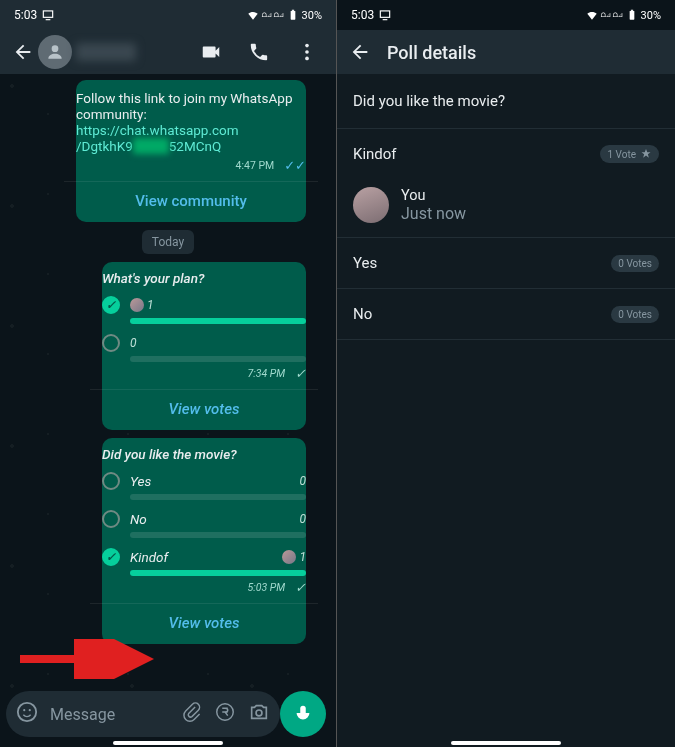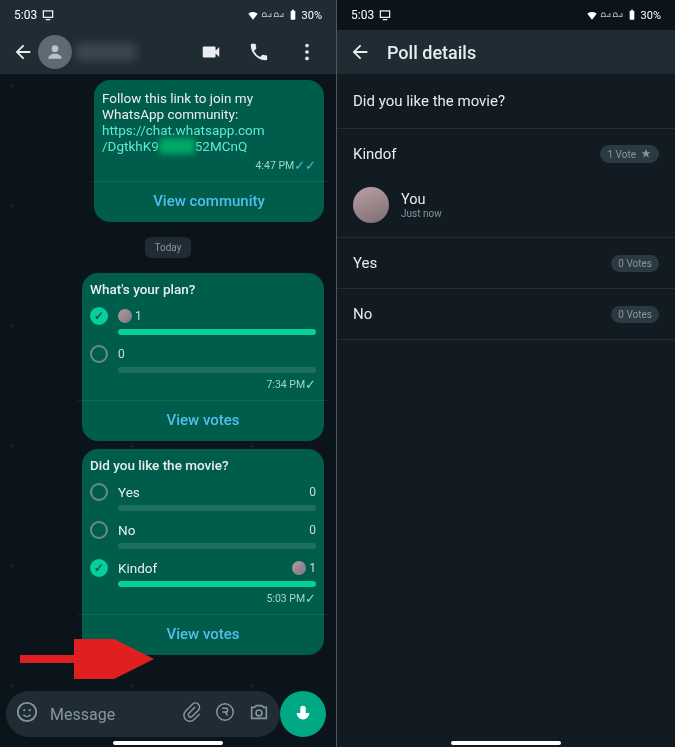--- a/index.html
+++ b/index.html
@@ -22,32 +22,32 @@
   .avatar { width: 34px; height: 34px; border-radius: 50%; background: #5f6b73; display: flex; align-items: center; justify-content: center; margin-right: 4px; }
   .avatar svg { width: 20px; height: 20px; opacity: .8; }
   .contact-name { flex: 1; filter: blur(4px); background: #3a4750; height: 18px; width: 50px; border-radius: 3px; max-width: 60px; }
   .app-bar-actions { display: flex; gap: 26px; align-items: center; margin-left: auto; margin-right: 10px; }
   .app-bar-icon { width: 22px; height: 22px; color: #e9edf0; }
   .poll-title { font-size: 18px; font-weight: 500; margin-left: 12px; }
 
   
   .chat-body { flex: 1; background: #0b141a; position: relative; overflow: hidden; padding: 6px 10px; display: flex; flex-direction: column; gap: 8px; }
   .chat-bg-pattern { position: absolute; inset: 0; opacity: 0.04; background-image: radial-gradient(circle at 10% 10%, #fff 2px, transparent 2px), radial-gradient(circle at 60% 50%, #fff 1px, transparent 1px); background-size: 120px 120px, 80px 80px; pointer-events:none;}
-  .date-chip { align-self: center; background: #1f2c34; color: #8696a0; font-size: 10px; padding: 5px 10px; border-radius: 6px; margin: 7px 0; }
-
-  .bubble { background: #005c4b; border-radius: 16px; padding: 8px 8px; color: #e9edef; font-size: 13.5px; max-width: 250px; align-self: flex-end; margin-right: 2px; position: relative; }
+  .date-chip { align-self: center; background: #1f2c34; color: #8696a0; font-size: 12px; padding: 5px 10px; border-radius: 6px; margin: 0 0; }
+
+  .bubble { background: #005c4b; border-radius: 10px; padding: 8px 0; color: #e9edef; font-size: 13.5px; max-width: 250px; align-self: flex-end; margin-right: 20px; position: relative; }
   .bubble-community { width: 230px; margin-left: 80px; }
   .bubble .link { color: #5eead4; }
-  .bubble .ts { font-size: 10.5px; color: #9fd9cd; text-align: right; margin-top: 4px; display: flex; align-items: center; justify-content: flex-end; gap: 0; }
+  .bubble .ts { font-size: 10.5px; color: #9fd9cd; text-align: right; margin-top: 4px; display: flex; align-items: center; justify-content: flex-end; gap: 10px; }
   .bubble .checks { color: #53bdeb; font-size: 13px; }
   .bubble .checks.single { color: #9fd9cd; }
   .bubble hr { border: none; border-top: 1px solid rgba(255,255,255,0.08); margin: 8px -12px; }
   .bubble .action-link { color: #53bdeb; text-align: center; font-weight: 500; font-size: 15px; padding: 2px 0 4px; }
 
-  .poll-bubble { width: 242px; }
+  .poll-bubble { width: 204px; font-style: italic; }
   .poll-q { font-weight: 500; margin-bottom: 10px; }
   .poll-option { display: flex; align-items: center; gap: 10px; margin: 10px 0 2px; }
   .radio { width: 18px; height: 18px; border: 2px solid #6f8a83; border-radius: 50%; flex-shrink:0; }
   .radio.checked { background: #06cf9c; border-color: #06cf9c; display: flex; align-items: center; justify-content: center; }
   .radio.checked::after { content: "✓"; color: #005c4b; font-size: 12px; font-weight: bold; }
   .poll-option .label { flex: 1; }
   .poll-option .count { font-size: 12px; color: #bde0d7; display:flex; align-items:center; gap:3px;}
   .voter-dot { width: 14px; height: 14px; border-radius: 50%; background: linear-gradient(135deg,#b99,#778); }
   .poll-bar { height: 6px; background: rgba(255,255,255,0.12); border-radius: 3px; margin: 4px 0 0 28px; overflow: hidden; }
   .poll-bar .fill { height: 100%; background: #06cf9c; }
@@ -68,21 +68,21 @@
   .detail-body { flex: 1; background: #111b21; color: #e9edef; }
   .detail-q { padding: 18px 16px; font-size: 15px; color: #e9edef; }
   .detail-divider { height: 1px; background: #222e35; }
   .answer-row { padding: 16px; display: flex; align-items: center; justify-content: space-between; }
   .answer-label { font-size: 15px; }
   .vote-chip { background: #2a3942; color: #8696a0; font-size: 10px; padding: 3px 7px; border-radius: 10px; display: flex; align-items: center; gap: 4px; }
   .vote-chip svg { width: 12px; height: 12px; fill: #8696a0; }
   .voter-row { padding: 8px 16px 14px; display: flex; align-items: center; gap: 12px; }
   .voter-avatar { width: 36px; height: 36px; border-radius: 50%; background: linear-gradient(160deg,#b9a1a3,#7c6d72); }
   .voter-info .name { font-size: 14.5px; }
-  .voter-info .when { font-size: 10px; color: #8696a0; }
+  .voter-info .when { font-size: 16px; color: #8696a0; }
 </style>
 </head>
 <body>
 
 <div class="screen screen-left">
   <div class="status-bar">
     <div class="status-left">
       <span>5:03</span>
       <span class="status-icon">
         <svg viewBox="0 0 24 24" fill="none" stroke="#fff" stroke-width="2">

